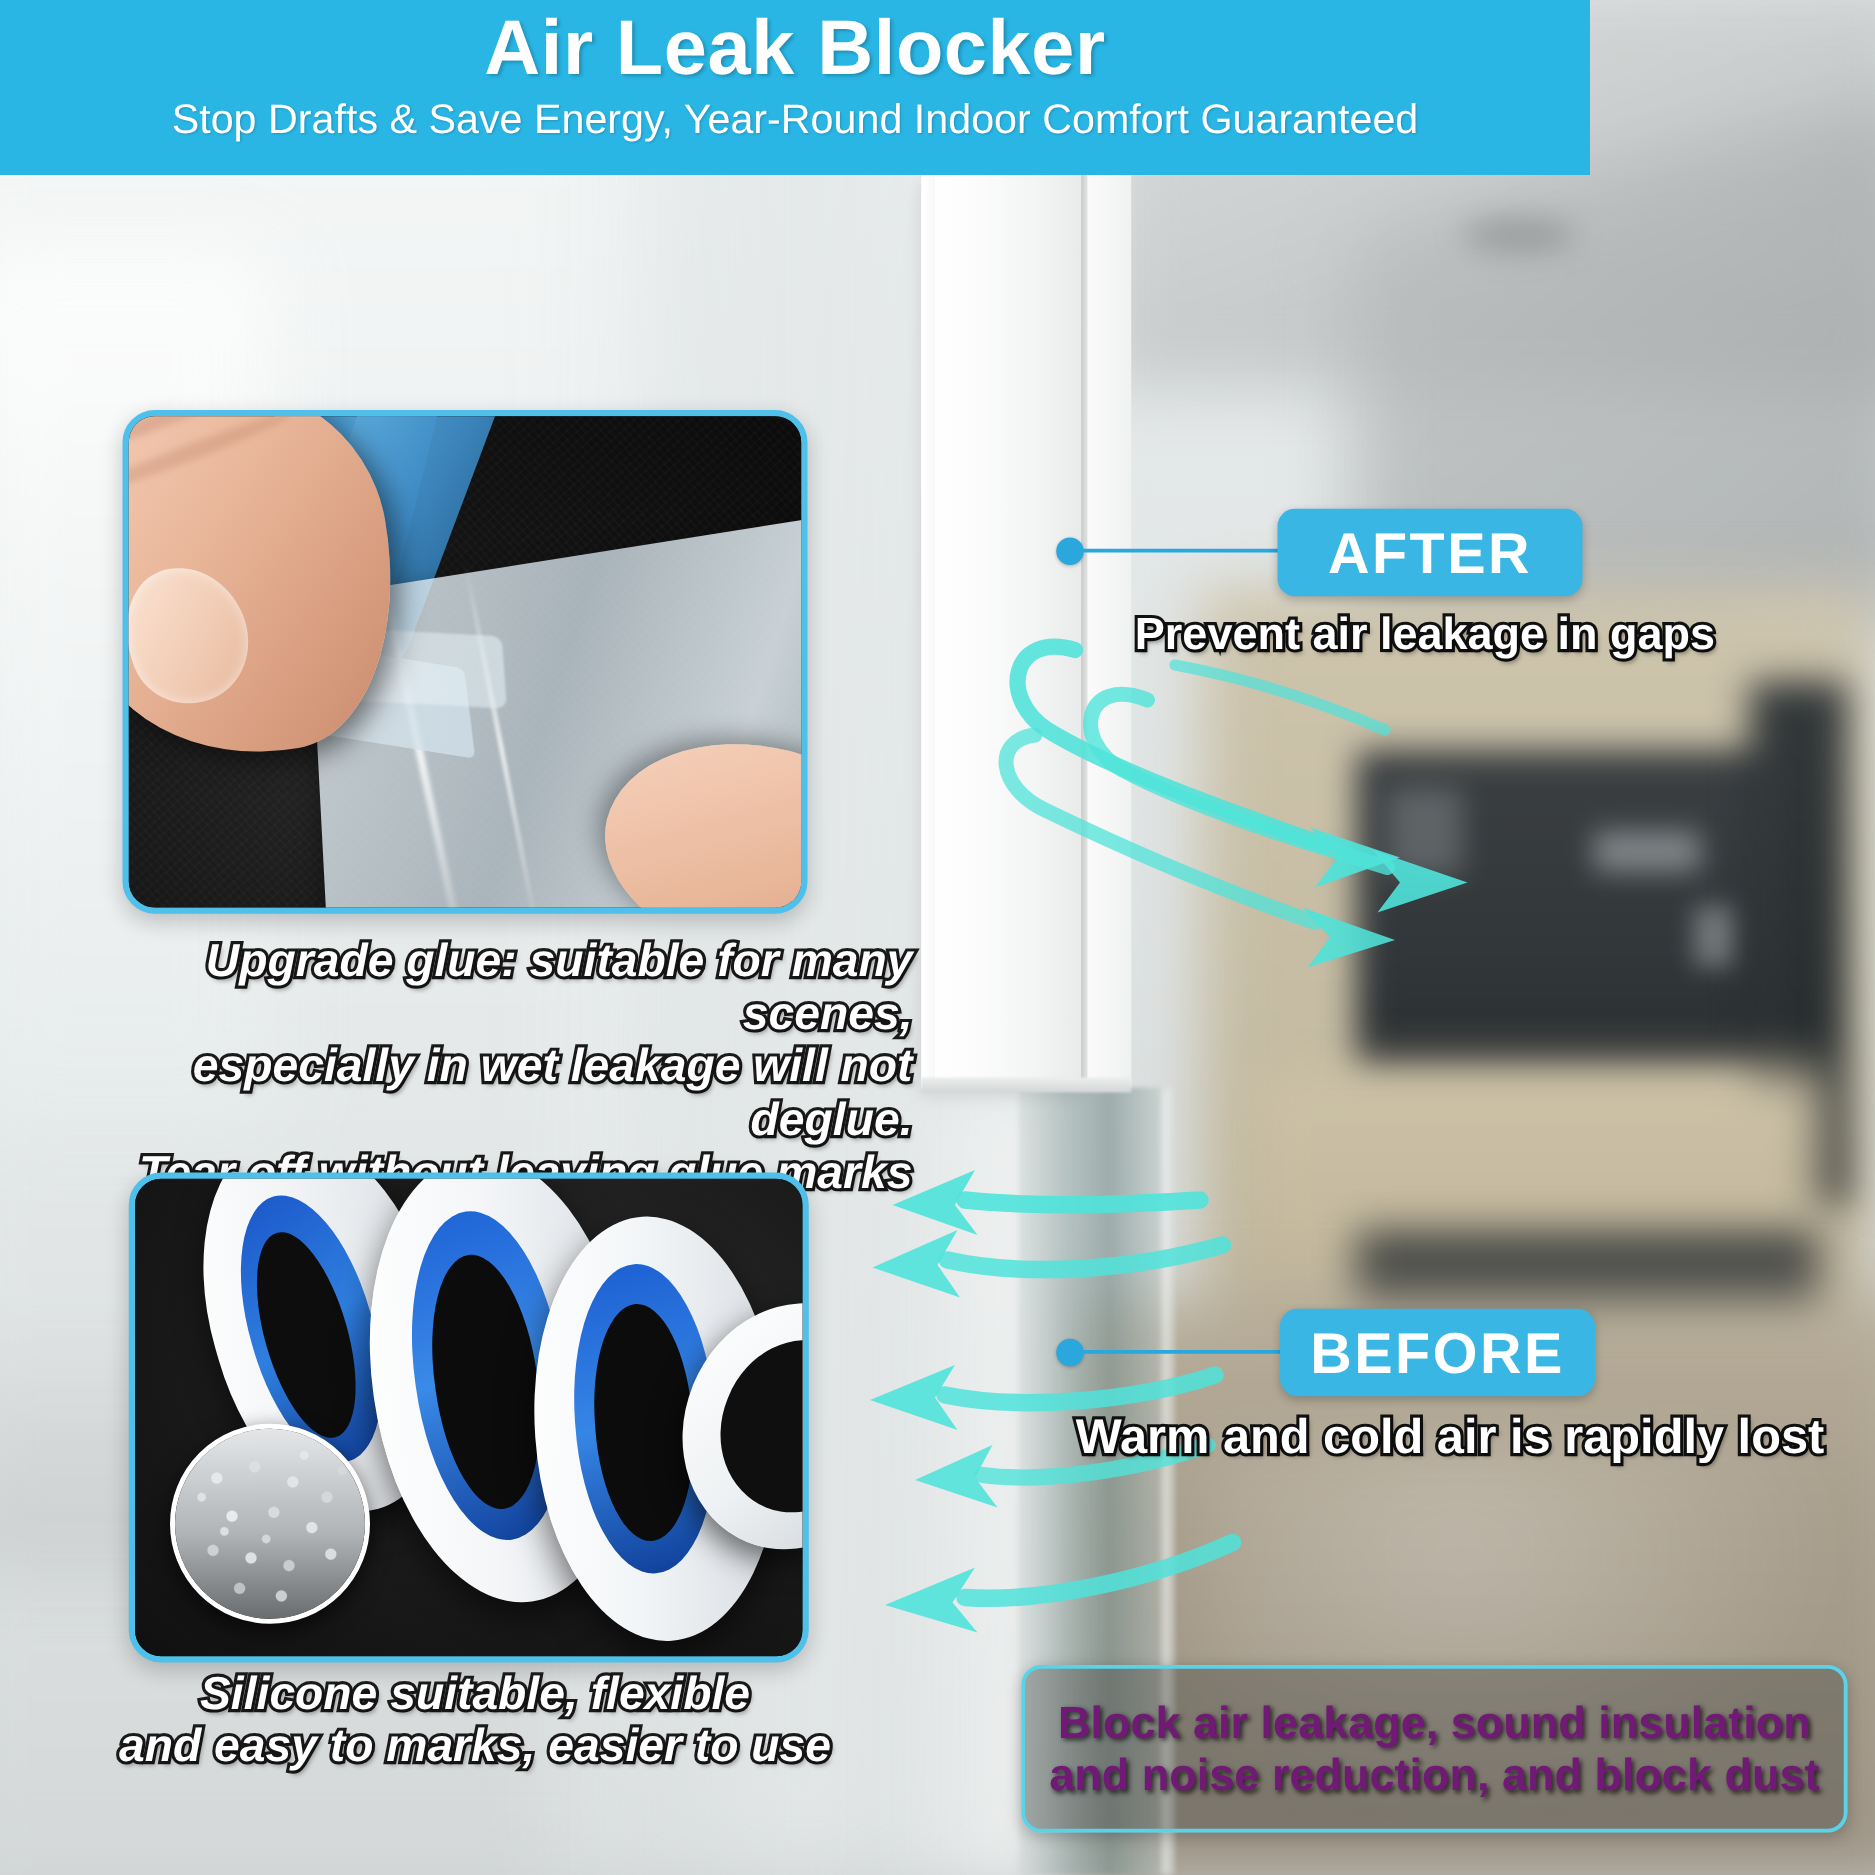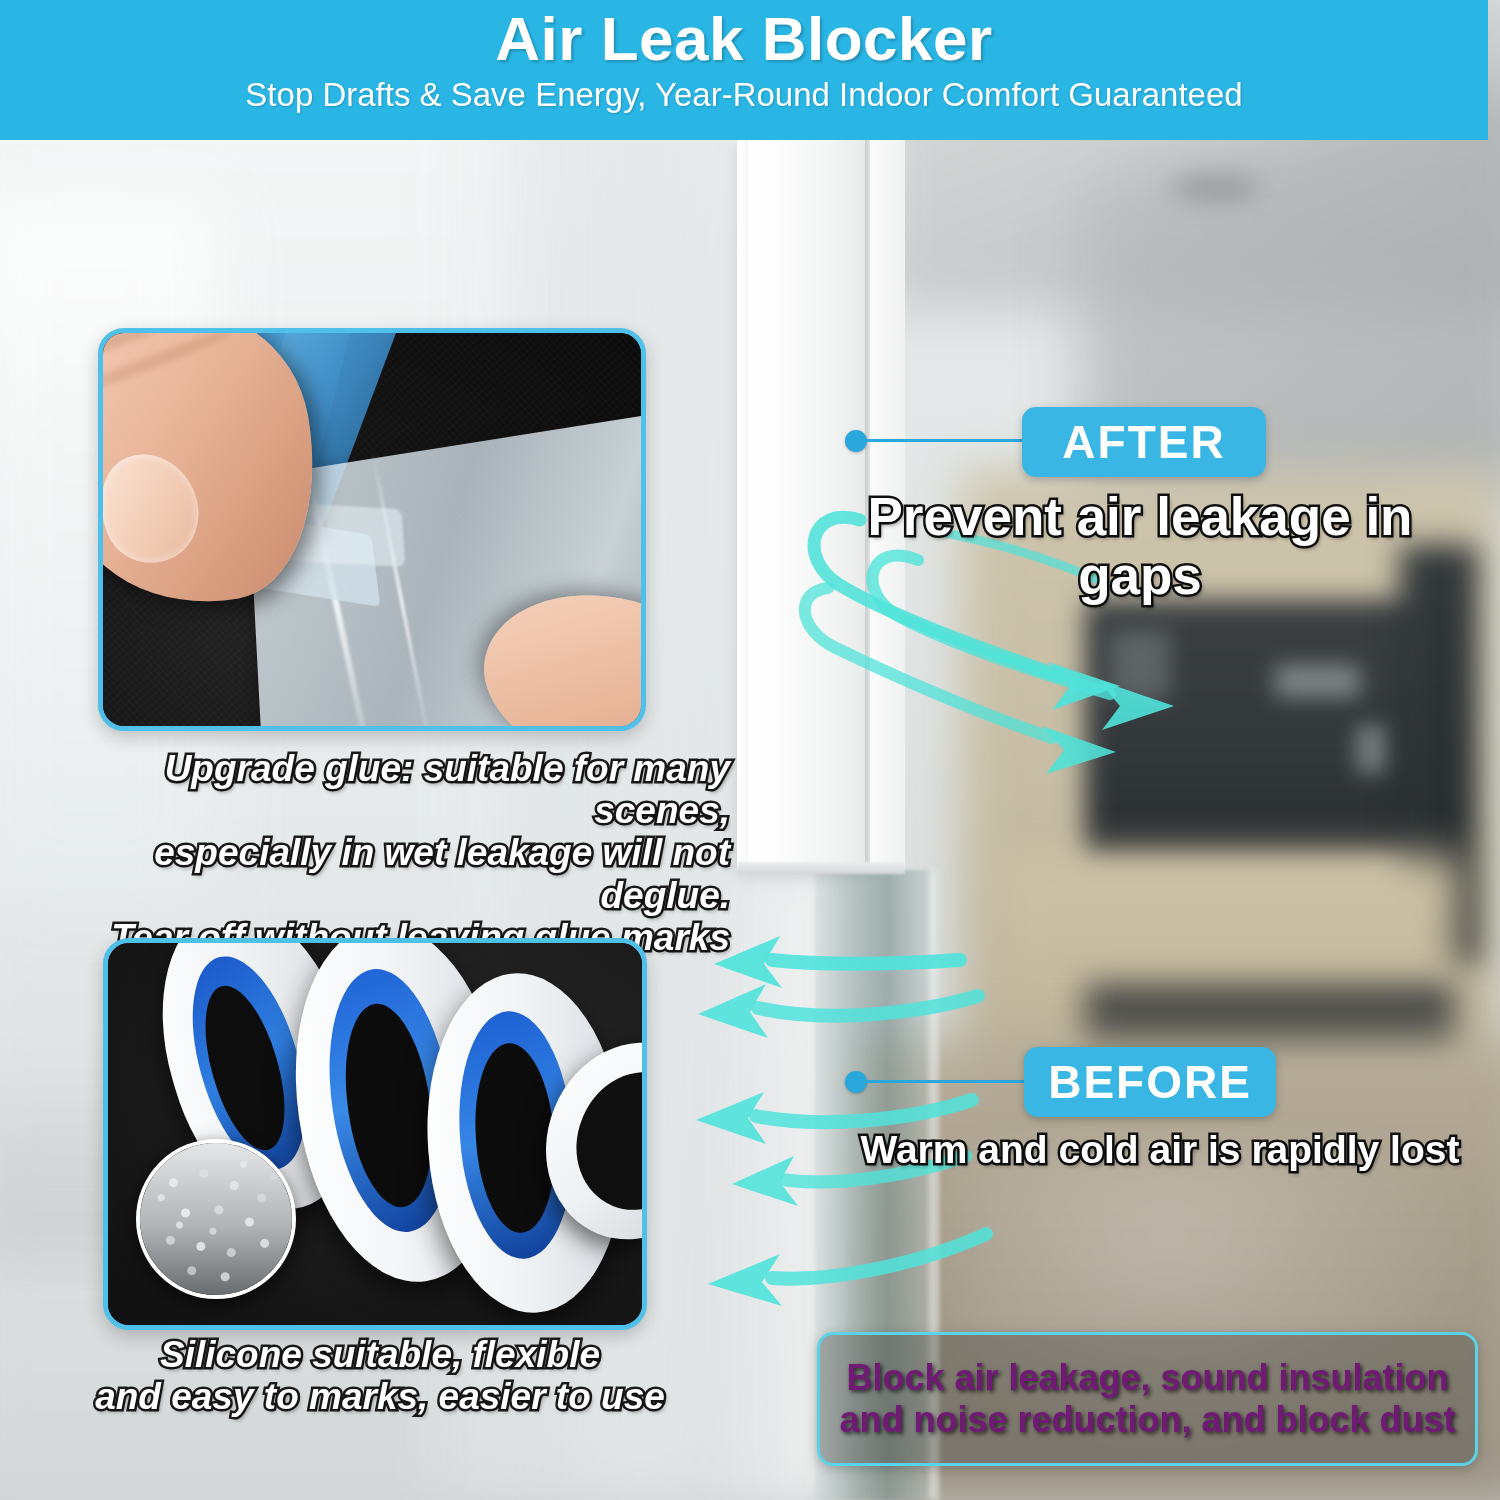--- a/index.html
+++ b/index.html
@@ -83,21 +83,21 @@
   .frame-hl{position:absolute;left:14px;top:0;width:9px;height:730px;
     background:linear-gradient(90deg,#ffffff,#f7f8f8);}
   .frame-seam{position:absolute;left:140px;top:0;width:5px;height:730px;
     background:linear-gradient(90deg,#c9cccc,#e2e4e4);}
   .frame-right{position:absolute;left:145px;top:0;width:35px;height:730px;
     background:linear-gradient(90deg,#fbfbfb,#f0f1f1);}
   .frame-bottom{position:absolute;left:12px;top:722px;width:168px;height:12px;
     background:linear-gradient(180deg,#eceeee,#d3d6d6);filter:blur(1px);}
 
   
-  .header{position:absolute;left:0;top:0;width:1488px;height:140px;
+  .header{position:absolute;left:0;top:0;width:1272px;height:140px;
     background:#29b6e5;overflow:hidden;}
   .header h1{margin:0;padding:6px 0 0 0;text-align:center;color:#ffffff;
     font-size:62px;font-weight:bold;letter-spacing:.5px;line-height:1.05;
     text-shadow:2px 2px 3px rgba(0,0,0,.22);
     font-family:"Liberation Sans", sans-serif;}
   .header h2{margin:0;padding:6px 0 0 0;text-align:center;color:#ffffff;
     font-size:33px;font-weight:normal;line-height:1.1;
     text-shadow:1px 1px 2px rgba(0,0,0,.18);
     font-family:"Liberation Sans", sans-serif;}
 
@@ -119,21 +119,21 @@
     font-family:"Liberation Sans", sans-serif;}
   #badge-after{left:1022px;top:407px;width:244px;height:70px;}
   #badge-before{left:1024px;top:1047px;width:252px;height:70px;}
 
   
   .outlined{position:absolute;color:#ffffff;font-weight:bold;
     font-family:"Liberation Sans", sans-serif;line-height:1.12;
     -webkit-text-stroke:5px #111111;
     paint-order:stroke fill;
     text-shadow:2px 3px 4px rgba(0,0,0,.45);}
-  #cap-after{left:860px;top:487px;width:560px;font-size:53px;text-align:center;}
+  #cap-after{left:860px;top:487px;width:560px;font-size:36px;text-align:center;}
   #cap-before{left:860px;top:1128px;width:600px;font-size:39px;text-align:center;}
 
   .outlined-italic{position:absolute;color:#ffffff;font-weight:bold;font-style:italic;
     font-family:"Liberation Sans", sans-serif;line-height:1.14;text-align:center;
     -webkit-text-stroke:5px #1a1a1a;
     paint-order:stroke fill;
     text-shadow:2px 3px 4px rgba(0,0,0,.40);}
   #cap-glue{left:30px;top:748px;width:700px;font-size:37px;text-align:right;}
   #cap-silicone{left:60px;top:1334px;width:640px;font-size:37px;}
 

